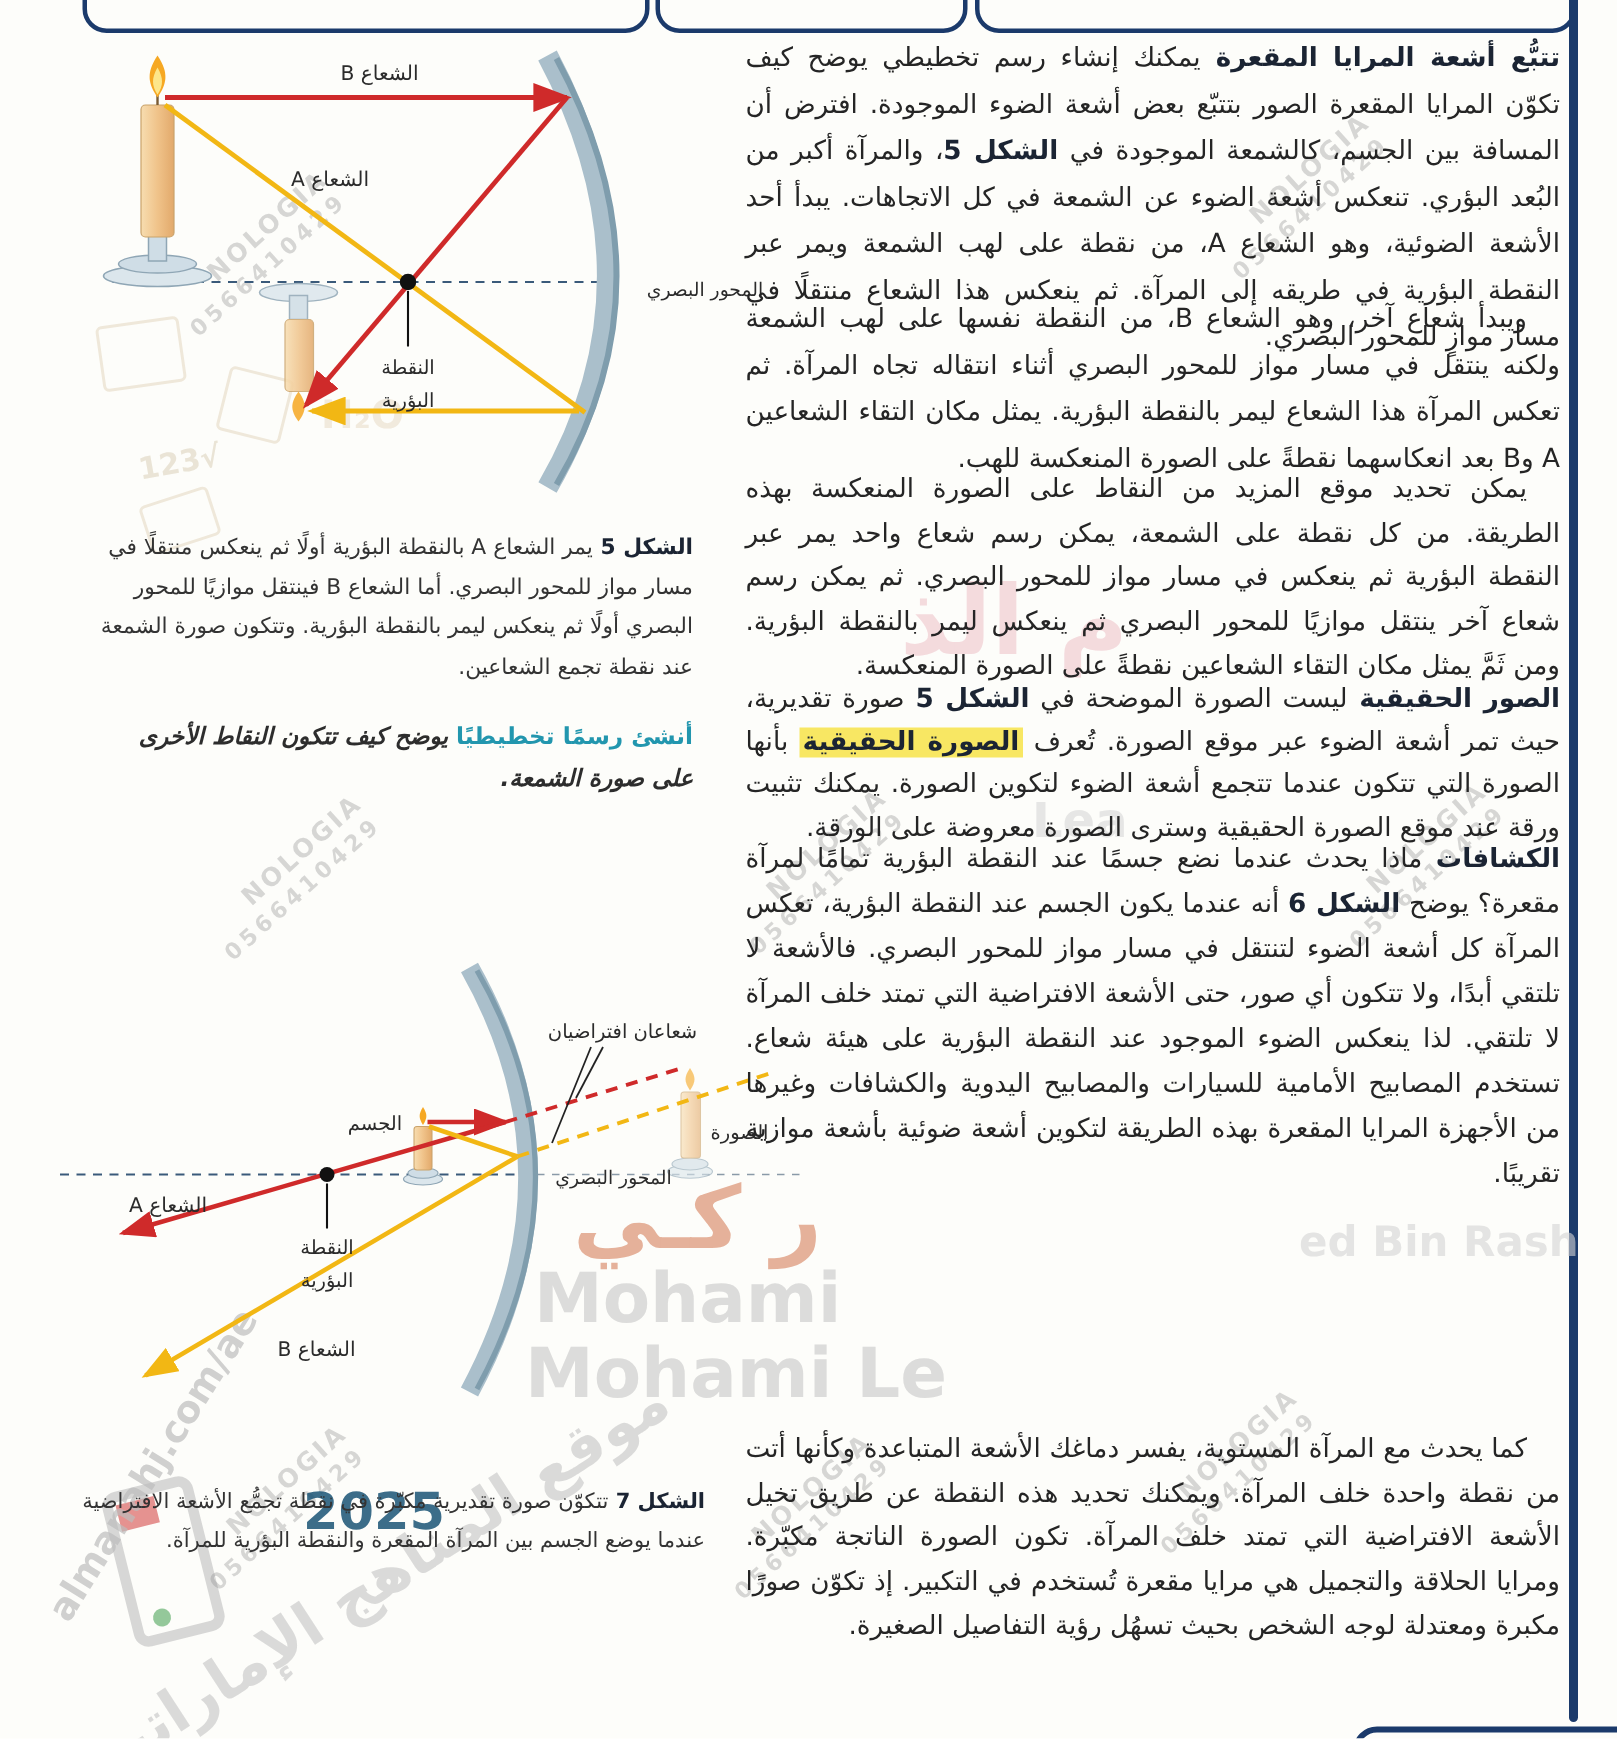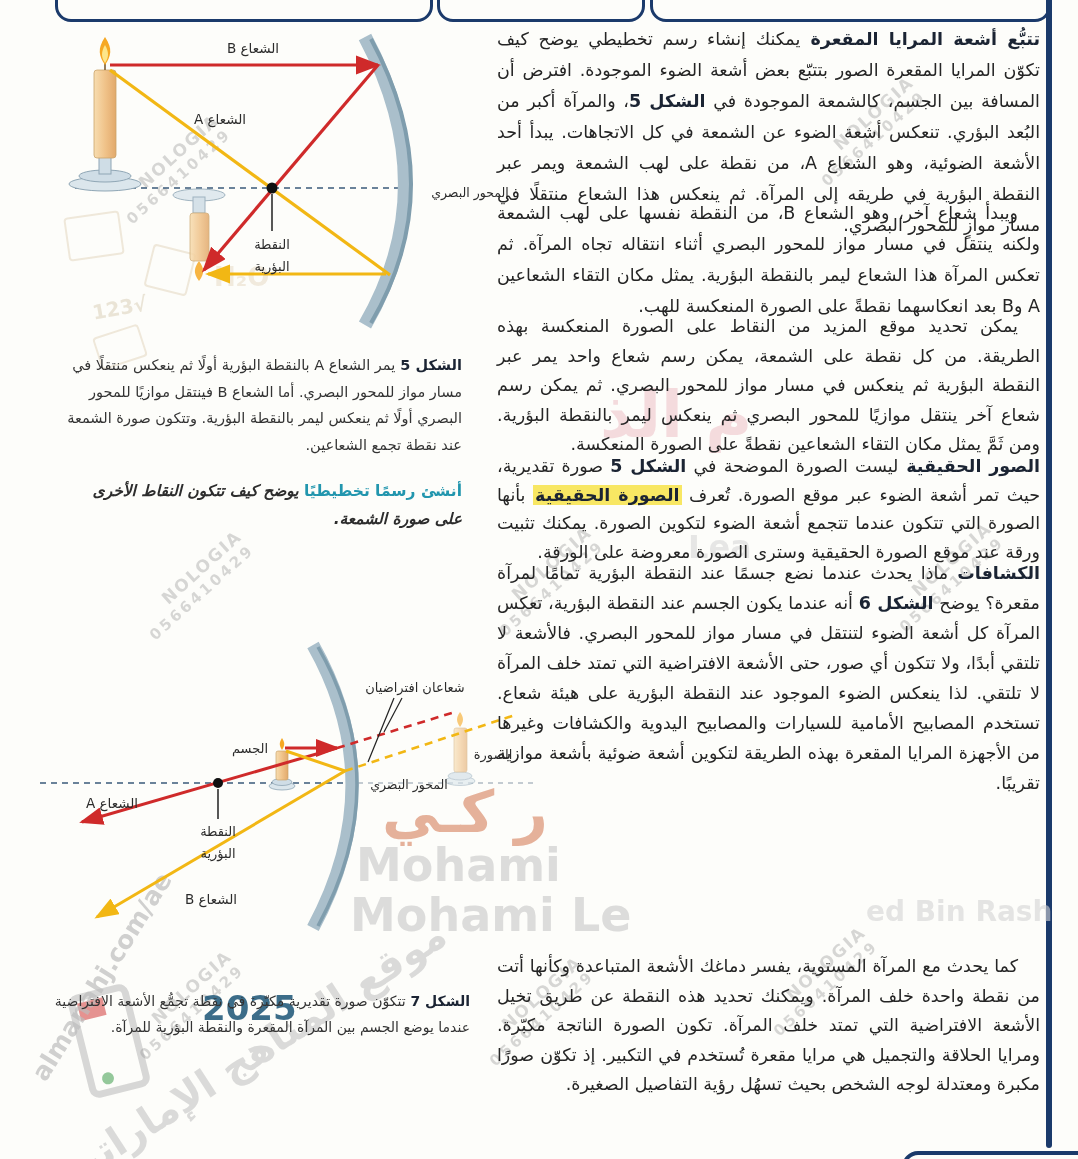--- a/index.html
+++ b/index.html
@@ -83,21 +83,21 @@
       <div class="wm-stamp" style="left: 468px; top: 992px; transform: rotate(-42deg);">
     <div class="name">NOLOGIA</div>
         <div class="num">0566410429</div>
   </div>
       <div class="wm-stamp" style="left: 752px; top: 962px; transform: rotate(-42deg);">
     <div class="name">NOLOGIA</div>
         <div class="num">0566410429</div>
   </div>
       <div class="wm-text" style="left: 356px; top: 838px; font-size: 46px; color: rgb(199, 199, 199); opacity: 0.6; transform: rotate(0deg);">Mohami</div>
       <div class="wm-text" style="left: 350px; top: 888px; font-size: 46px; color: rgb(199, 199, 199); opacity: 0.6; transform: rotate(0deg);">Mohami Le</div>
-      <div class="wm-text" style="left: 866px; top: 895px; font-size: 28px; color: rgb(212, 212, 212); opacity: 0.6; transform: rotate(0deg);">ed Bin Rash</div>
+      <div class="wm-text" style="left: 866px; top: 811px; font-size: 28px; color: rgb(212, 212, 212); opacity: 0.6; transform: rotate(0deg);">ed Bin Rash</div>
       <div class="wm-text" style="left: 688px; top: 528px; font-size: 32px; color: rgb(216, 216, 216); opacity: 0.6; transform: rotate(0deg);">Lea</div>
       <div class="wm-text" style="left: 600px; top: 378px; font-size: 64px; color: rgb(231, 169, 180); opacity: 0.4; transform: rotate(0deg);">م الذ</div>
       <div class="wm-text" style="left: 382px; top: 778px; font-size: 58px; color: #c2410c; opacity: 0.4; transform: rotate(0deg);">ر كـي</div>
       <div class="wm-text" style="left: -18px; top: 962px; font-size: 25px; color: rgb(189, 189, 189); opacity: 0.7; transform: rotate(-58deg);">almanahj.com/ae</div>
       <div class="wm-text" style="left: 202px; top: 988px; font-size: 34px; color: #0c4a6e; opacity: 0.8; transform: rotate(0deg);">2025</div>
       <div class="wm-text" style="left: 28px; top: 1030px; font-size: 40px; color: rgb(196, 196, 196); opacity: 0.6; transform: rotate(-33deg);">موقع المناهج الإماراتية</div>
       <div class="wm-text" style="left: 92px; top: 296px; font-size: 20px; color: rgb(232, 226, 211); opacity: 0.9; transform: rotate(-10deg);">√123</div>
       <div class="wm-text" style="left: 214px; top: 262px; font-size: 26px; color: rgb(240, 232, 218); opacity: 0.9; transform: rotate(0deg);">H₂O</div>
     </div>
 

